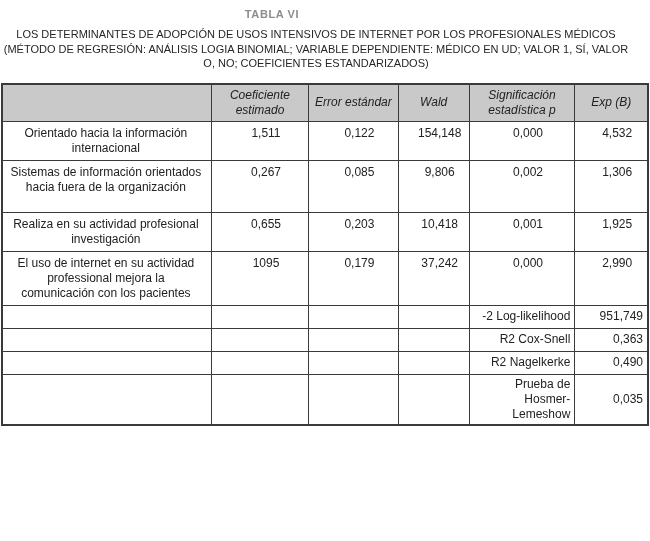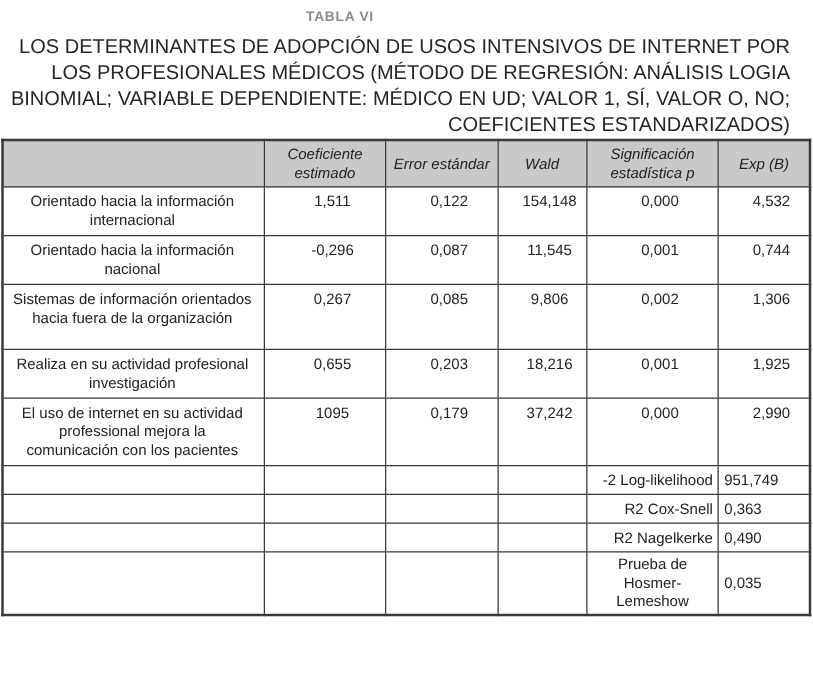--- a/index.html
+++ b/index.html
@@ -18,25 +18,25 @@
   .page{width:544px;}
   .table-label{
     text-align:center;
     color:var(--title-gray);
     font-weight:bold;
     font-size:11px;
     letter-spacing:.6px;
     padding-top:8px;
   }
   .table-title{
-    text-align:right;
-    font-size:16px;
+    text-align:center;
+    font-size:11px;
     line-height:1.32;
     width:632px;
-    margin:7px auto 0 auto;
+    margin:7px auto 12px auto;
     color:#262626;
   }
   table.results{
     border-collapse:collapse;
     table-layout:fixed;
     width:648px;
     margin:0 1px;
     border:2px solid var(--border);
   }
   col.c-label{width:206px;}
@@ -69,22 +69,22 @@
     padding-left:6px;
     padding-right:8px;
   }
   td.num{text-align:center;padding-left:16px;}
   tr.h2{height:38px;}
   tr.h3{height:52px;margin-left:48px;}
   tr.ft{height:23px;}
   tr.ft td{vertical-align:middle;padding:2px 4px;}
   tr.ft-last{height:48px;}
   td.ft-label{text-align:right;padding-right:6px;}
-  td.ft-label.center{text-align:center;border-radius:10px;}
-  td.ft-value{text-align:left;}
+  td.ft-label.center{text-align:right;border-radius:10px;}
+  td.ft-value{text-align:right;}
 </style>
 </head>
 <body>
 
 <div class="page">
 
   <div class="table-label">TABLA VI</div>
   <div class="table-title">LOS DETERMINANTES DE ADOPCIÓN DE USOS INTENSIVOS DE INTERNET POR LOS PROFESIONALES MÉDICOS (MÉTODO DE REGRESIÓN: ANÁLISIS LOGIA BINOMIAL; VARIABLE DEPENDIENTE: MÉDICO EN UD; VALOR 1, SÍ, VALOR O, NO; COEFICIENTES ESTANDARIZADOS)</div>
 
   <table class="results">
@@ -108,41 +108,33 @@
     </thead>
     <tbody>
       <tr class="h2">
         <td class="lbl">Orientado hacia la información internacional</td>
         <td class="num">1,511</td>
         <td class="num">0,122</td>
         <td class="num">154,148</td>
         <td class="num">0,000</td>
         <td class="num">4,532</td>
       </tr>
-      <tr class="h2">
-        <td class="lbl">Orientado hacia la información nacional</td>
-        <td class="num">-0,296</td>
-        <td class="num">0,087</td>
-        <td class="num">11,545</td>
-        <td class="num">0,001</td>
-        <td class="num">0,744</td>
-      </tr>
       <tr class="h3">
         <td class="lbl">Sistemas de información orientados hacia fuera de la organización</td>
         <td class="num">0,267</td>
         <td class="num">0,085</td>
         <td class="num">9,806</td>
         <td class="num">0,002</td>
         <td class="num">1,306</td>
       </tr>
       <tr class="h2">
         <td class="lbl">Realiza en su actividad profesional investigación</td>
         <td class="num">0,655</td>
         <td class="num">0,203</td>
-        <td class="num">18,216</td>
+        <td class="num">10,418</td>
         <td class="num">0,001</td>
         <td class="num">1,925</td>
       </tr>
       <tr class="h3">
         <td class="lbl">El uso de internet en su actividad professional mejora la comunicación con los pacientes</td>
         <td class="num">1095</td>
         <td class="num">0,179</td>
         <td class="num">37,242</td>
         <td class="num">0,000</td>
         <td class="num">2,990</td>

